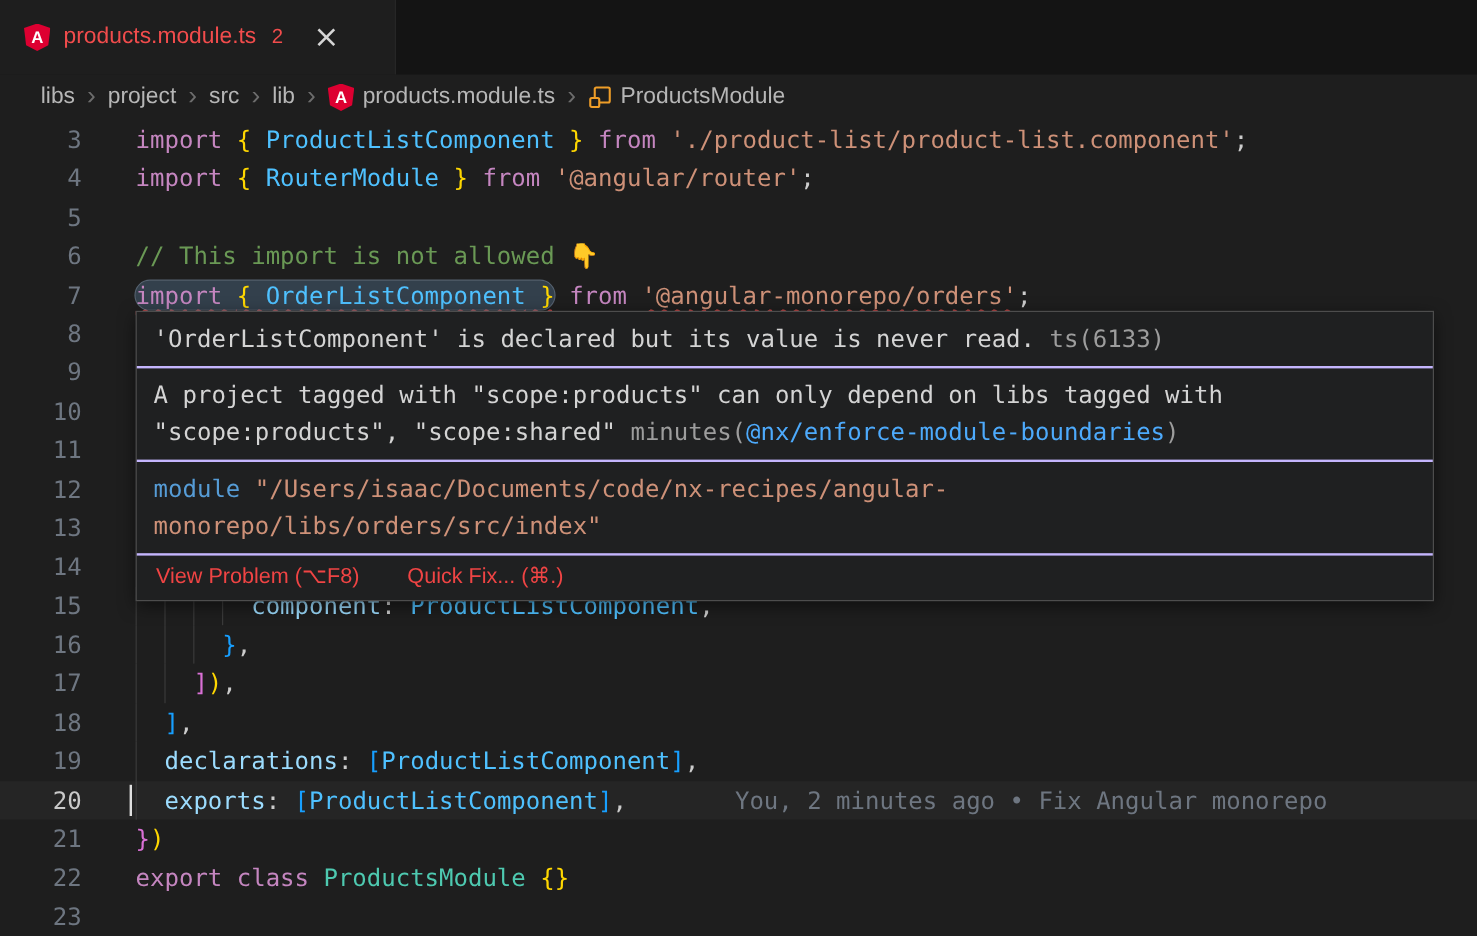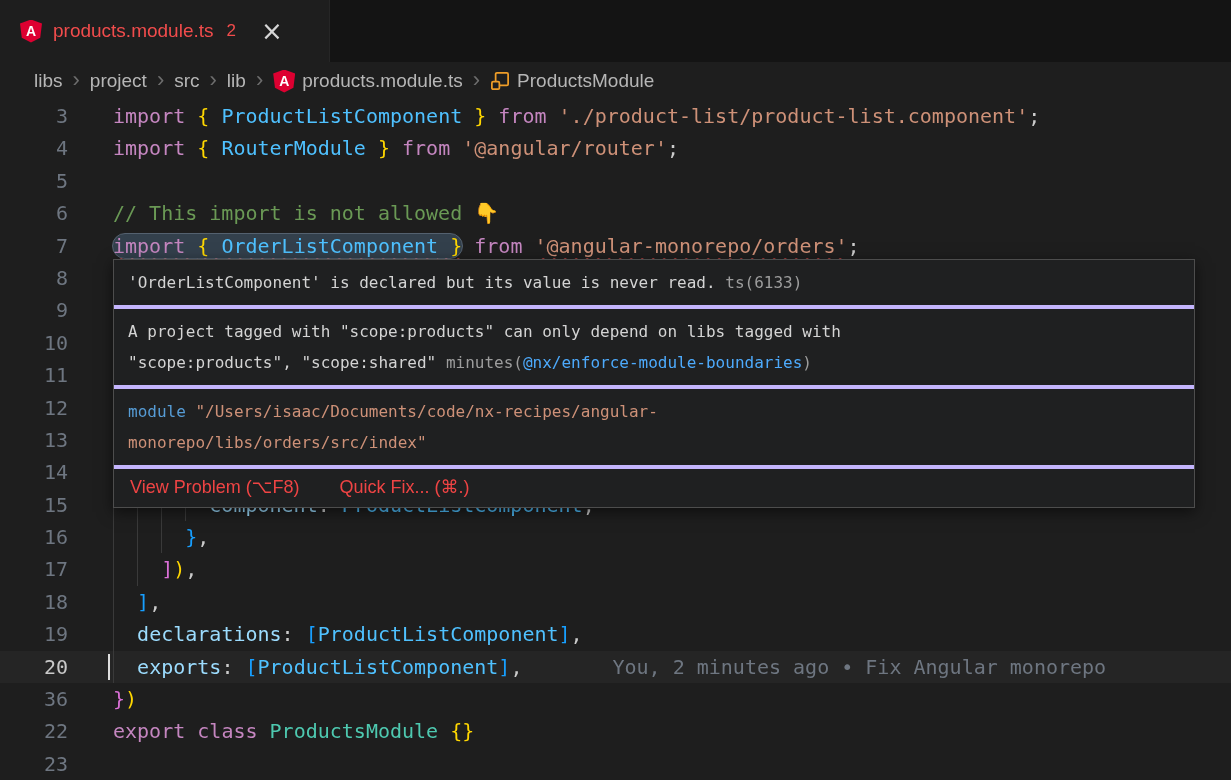--- a/index.html
+++ b/index.html
@@ -64,22 +64,22 @@
   .blame { color:#6e7681; margin-left:90px; }
   .cursor { position:absolute; left:-5px; top:3px; width:2px; height:26px; background:#dedede; }
 
   
   .hover {
     position:absolute; left:113px; top:159px; width:1082px;
     background:#1f2021; border:1px solid #4d4d4d; z-index:10;
     box-shadow:0 4px 14px rgba(0,0,0,0.55);
   }
   .hsec {
-    padding:7px 14px; font-size:16px; line-height:31px; color:#d4d4d4;
-    border-bottom:4px solid #c4b5fd;
+    padding:7px 14px; font-size:20px; line-height:31px; color:#d4d4d4;
+    border-bottom:2px solid #c4b5fd;
   }
   .hline { white-space:pre; }
   .hlink { color:#4daafc !important; cursor:pointer; }
   .hactions {
     display:flex; gap:40px; padding:7px 16px 9px;
     font:18px "Liberation Sans","DejaVu Sans",sans-serif; color:#ef4444;
   }
   .haction { cursor:pointer; }
 </style>
 </head>
@@ -145,21 +145,21 @@
       <div class="row"><span class="num">11</span><span class="code"></span></div>
       <div class="row"><span class="num">12</span><span class="code"></span></div>
       <div class="row"><span class="num">13</span><span class="code"></span></div>
       <div class="row"><span class="num">14</span><span class="code"></span></div>
       <div class="row"><span class="num">15</span><span class="code"><span class="guide" style="left: 0px;"></span><span class="guide" style="left: 24.08px;"></span><span class="guide" style="left: 48.16px;"></span><span class="guide" style="left: 72.24px;"></span><span style="color: rgb(204, 204, 204);">        </span><span style="color: rgb(156, 220, 254);">component</span><span style="color: rgb(204, 204, 204);">: </span><span style="color: rgb(79, 193, 255);">ProductListComponent</span><span style="color: rgb(204, 204, 204);">,</span></span></div>
       <div class="row"><span class="num">16</span><span class="code"><span class="guide" style="left: 0px;"></span><span class="guide" style="left: 24.08px;"></span><span class="guide" style="left: 48.16px;"></span><span style="color: rgb(204, 204, 204);">      </span><span style="color: rgb(23, 159, 255);">}</span><span style="color: rgb(204, 204, 204);">,</span></span></div>
       <div class="row"><span class="num">17</span><span class="code"><span class="guide" style="left: 0px;"></span><span class="guide" style="left: 24.08px;"></span><span style="color: rgb(204, 204, 204);">    </span><span style="color: rgb(218, 112, 214);">]</span><span style="color: rgb(255, 215, 0);">)</span><span style="color: rgb(204, 204, 204);">,</span></span></div>
       <div class="row"><span class="num">18</span><span class="code"><span class="guide" style="left: 0px;"></span><span style="color: rgb(204, 204, 204);">  </span><span style="color: rgb(23, 159, 255);">]</span><span style="color: rgb(204, 204, 204);">,</span></span></div>
       <div class="row"><span class="num">19</span><span class="code"><span class="guide" style="left: 0px;"></span><span style="color: rgb(204, 204, 204);">  </span><span style="color: rgb(156, 220, 254);">declarations</span><span style="color: rgb(204, 204, 204);">: </span><span style="color: rgb(23, 159, 255);">[</span><span style="color: rgb(79, 193, 255);">ProductListComponent</span><span style="color: rgb(23, 159, 255);">]</span><span style="color: rgb(204, 204, 204);">,</span></span></div>
       <div class="row active"><span class="num">20</span><span class="code"><span class="guide" style="left: 0px;"></span><span class="cursor"></span><span style="color: rgb(204, 204, 204);">  </span><span style="color: rgb(156, 220, 254);">exports</span><span style="color: rgb(204, 204, 204);">: </span><span style="color: rgb(23, 159, 255);">[</span><span style="color: rgb(79, 193, 255);">ProductListComponent</span><span style="color: rgb(23, 159, 255);">]</span><span style="color: rgb(204, 204, 204);">,</span><span class="blame">You, 2 minutes ago • Fix Angular monorepo</span></span></div>
-      <div class="row"><span class="num">36</span><span class="code"><span style="color: rgb(218, 112, 214);">}</span><span style="color: rgb(255, 215, 0);">)</span></span></div>
+      <div class="row"><span class="num">21</span><span class="code"><span style="color: rgb(218, 112, 214);">}</span><span style="color: rgb(255, 215, 0);">)</span></span></div>
       <div class="row"><span class="num">22</span><span class="code"><span style="color: rgb(197, 134, 192);">export </span><span style="color: rgb(197, 134, 192);">class </span><span style="color: rgb(78, 201, 176);">ProductsModule</span><span style="color: rgb(204, 204, 204);"> </span><span style="color: rgb(255, 215, 0);">{}</span></span></div>
       <div class="row"><span class="num">23</span><span class="code"></span></div>
     </div>
 
   <div class="hover">
     <div id="hsections">
         <div class="hsec">
           <div class="hline"><span style="color: rgb(212, 212, 212);">'OrderListComponent' is declared but its value is never read.</span><span style="color: rgb(157, 157, 157);"> ts(6133)</span></div>
         </div>
         <div class="hsec">

